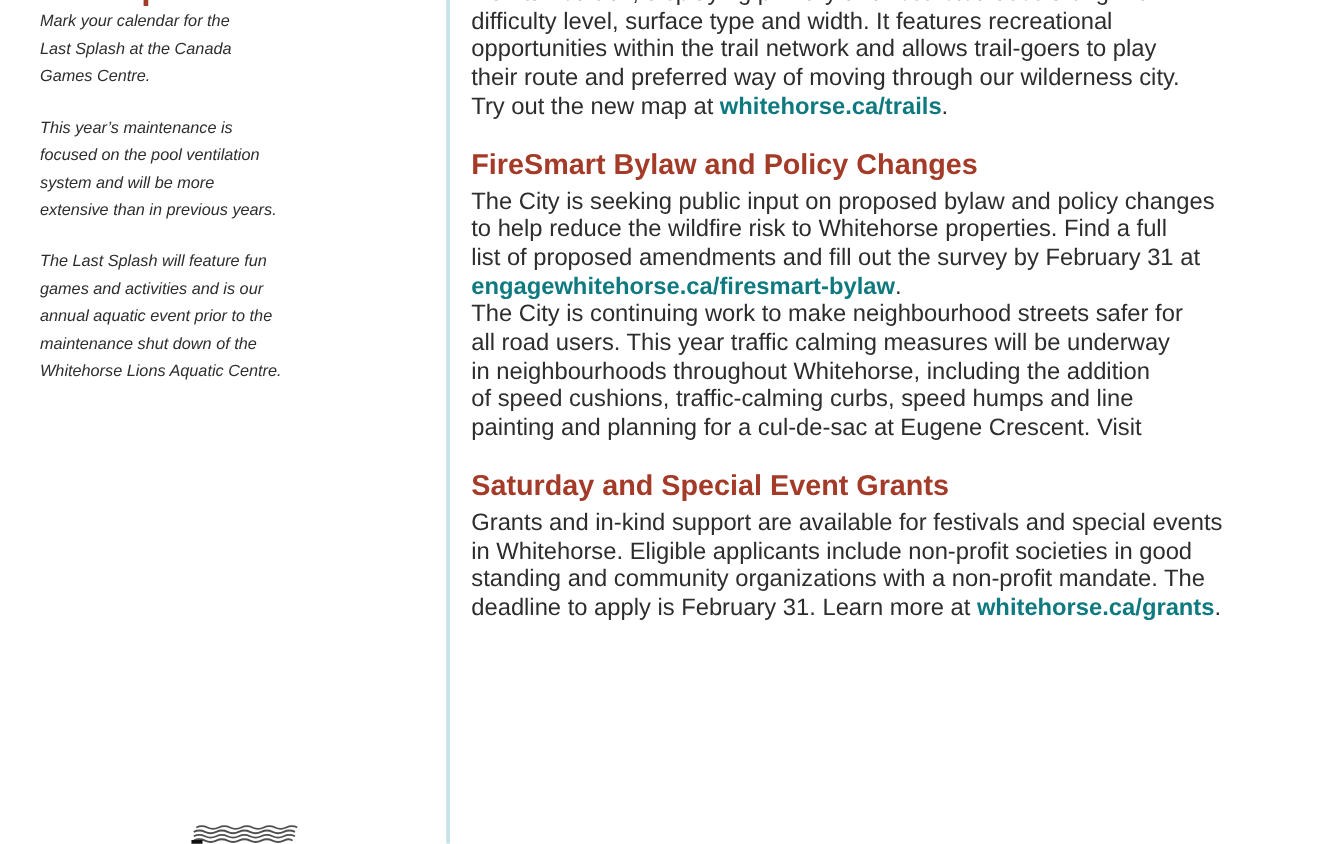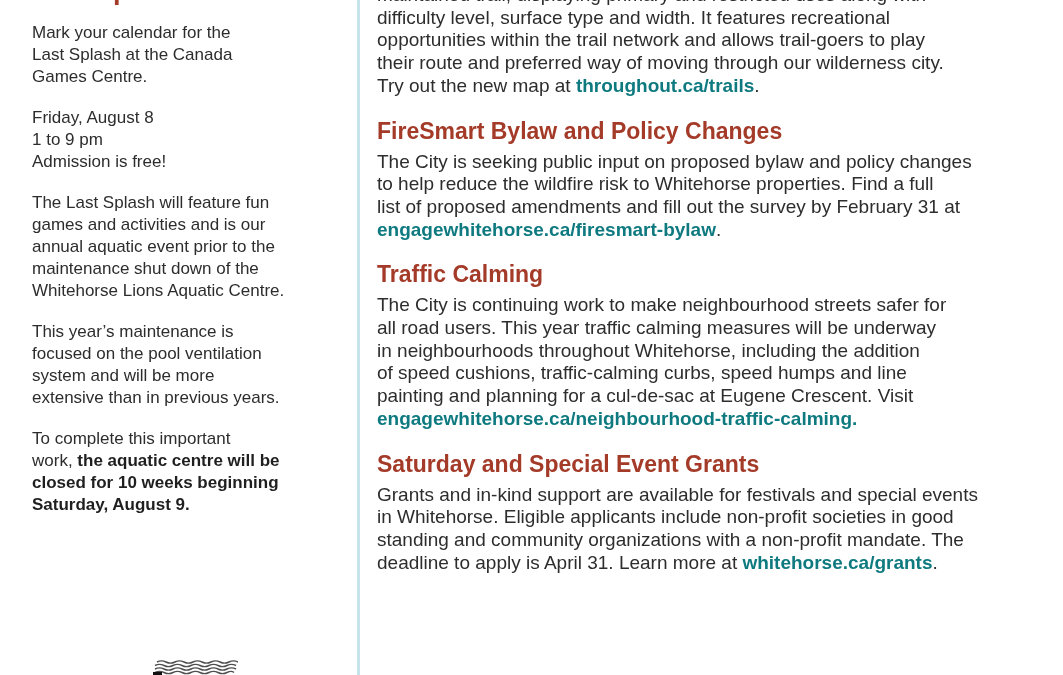--- a/index.html
+++ b/index.html
@@ -19,24 +19,25 @@
   .clipped-heading {
     position: absolute;
     left: 32px; top: -23px;
     font-size: 27px;
     font-weight: bold;
     color: #a43a28;
     line-height: 27px;
     white-space: pre;
   }
   .left-col p {
-    margin: 16px 0 19px 0;
-    font-size: 17px;
+    margin: 0 0 19px 0;
+    font-size: 13px;
     line-height: 22px;
     white-space: pre;
+    font-style: italic;
   }
   .divider {
     position: absolute;
     left: 357px; top: 0;
     width: 3px; height: 675px;
     background: #c5e3e8;
   }
   .right-col {
     position: absolute;
     left: 377px; top: 0;
@@ -67,66 +68,58 @@
 </style>
 </head>
 <body>
 
 <div class="clipped-heading">Last Splash</div>
 
 <div class="left-col">
   <p><span>Mark your calendar for the
 Last Splash at the Canada
 Games Centre.</span></p>
-  <p><span>Friday, August 8
-1 to 9 pm
-Admission is free!</span></p>
+  <p><span>This year’s maintenance is
+focused on the pool ventilation
+system and will be more
+extensive than in previous years.</span></p>
   <p><span>The Last Splash will feature fun
 games and activities and is our
 annual aquatic event prior to the
 maintenance shut down of the
 Whitehorse Lions Aquatic Centre.</span></p>
-  <p><span>This year’s maintenance is
-focused on the pool ventilation
-system and will be more
-extensive than in previous years.</span></p>
-  <p><span>To complete this important
-work, </span><span class="seg-bold">the aquatic centre will be
-closed for 10 weeks beginning
-Saturday, August 9.</span></p>
 </div>
 
 <div class="divider"></div>
 
 <div class="right-col">
   <p class="body first"><span>maintained trail, displaying primary and restricted uses along with
 difficulty level, surface type and width. It features recreational
 opportunities within the trail network and allows trail-goers to play
 their route and preferred way of moving through our wilderness city.
-Try out the new map at </span><span class="seg-link">throughout.ca/trails</span><span>.</span></p>
+Try out the new map at </span><span class="seg-link">whitehorse.ca/trails</span><span>.</span></p>
 
   <h2>FireSmart Bylaw and Policy Changes</h2>
   <p class="body"><span>The City is seeking public input on proposed bylaw and policy changes
 to help reduce the wildfire risk to Whitehorse properties. Find a full
 list of proposed amendments and fill out the survey by February 31 at
 </span><span class="seg-link">engagewhitehorse.ca/firesmart-bylaw</span><span>.</span></p>
 
-  <h2>Traffic Calming</h2>
   <p class="body"><span>The City is continuing work to make neighbourhood streets safer for
 all road users. This year traffic calming measures will be underway
 in neighbourhoods throughout Whitehorse, including the addition
 of speed cushions, traffic-calming curbs, speed humps and line
 painting and planning for a cul-de-sac at Eugene Crescent. Visit
-</span><span class="seg-link">engagewhitehorse.ca/neighbourhood-traffic-calming.</span></p>
+</span></p>
 
   <h2>Saturday and Special Event Grants</h2>
   <p class="body"><span>Grants and in-kind support are available for festivals and special events
 in Whitehorse. Eligible applicants include non-profit societies in good
 standing and community organizations with a non-profit mandate. The
-deadline to apply is April 31. Learn more at </span><span class="seg-link">whitehorse.ca/grants</span><span>.</span></p>
+deadline to apply is February 31. Learn more at </span><span class="seg-link">whitehorse.ca/grants</span><span>.</span></p>
 
 </div>
 
 <svg class="logo-waves" viewBox="0 0 85 18" xmlns="http://www.w3.org/2000/svg">
   <g fill="none" stroke="#4f4f4f" stroke-width="1.4">
     <path d="M4 3 Q 8.5 0.8, 13 3 T 22 3 T 31 3 T 40 3 T 49 3 T 58 3 T 67 3 T 76 3 T 85 3"></path>
     <path d="M2 6.5 Q 6.5 4.3, 11 6.5 T 20 6.5 T 29 6.5 T 38 6.5 T 47 6.5 T 56 6.5 T 65 6.5 T 74 6.5 T 83 6.5"></path>
     <path d="M2 10 Q 6.5 7.8, 11 10 T 20 10 T 29 10 T 38 10 T 47 10 T 56 10 T 65 10 T 74 10 T 83 10"></path>
     <path d="M2 13.5 Q 6.5 11.3, 11 13.5 T 20 13.5 T 29 13.5 T 38 13.5 T 47 13.5 T 56 13.5 T 65 13.5 T 74 13.5 T 81 13.5"></path>
   </g>

